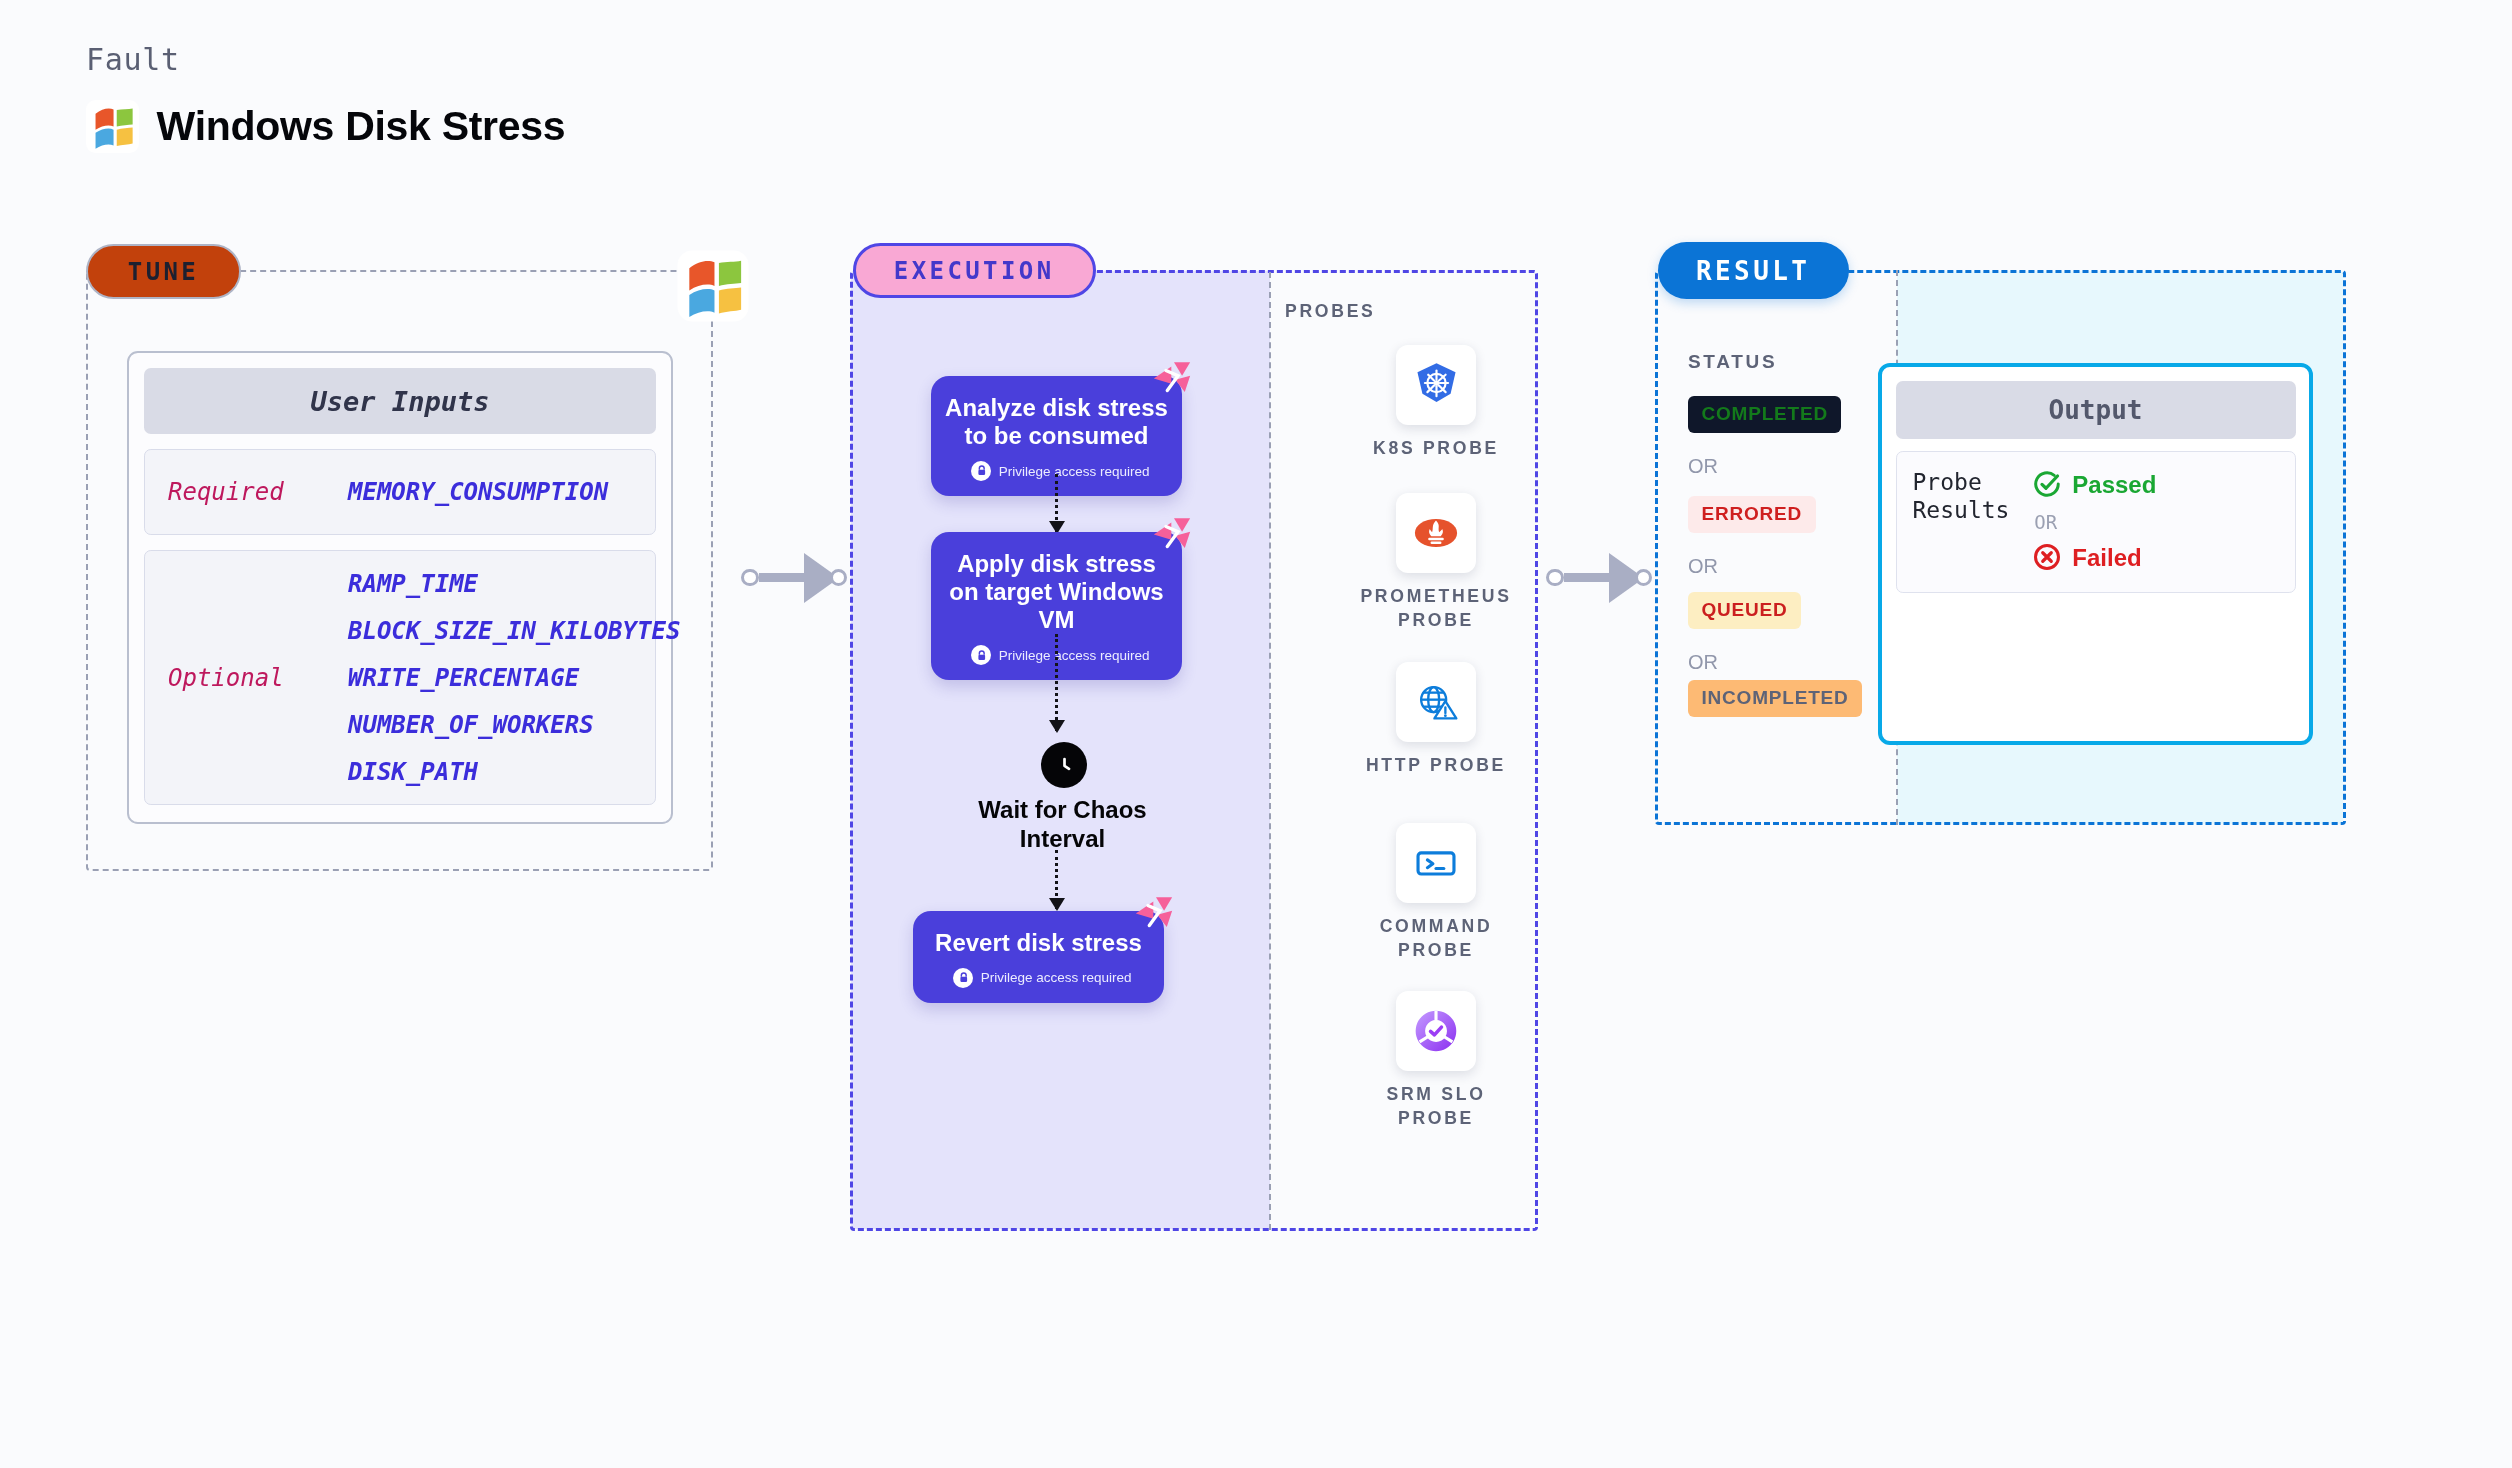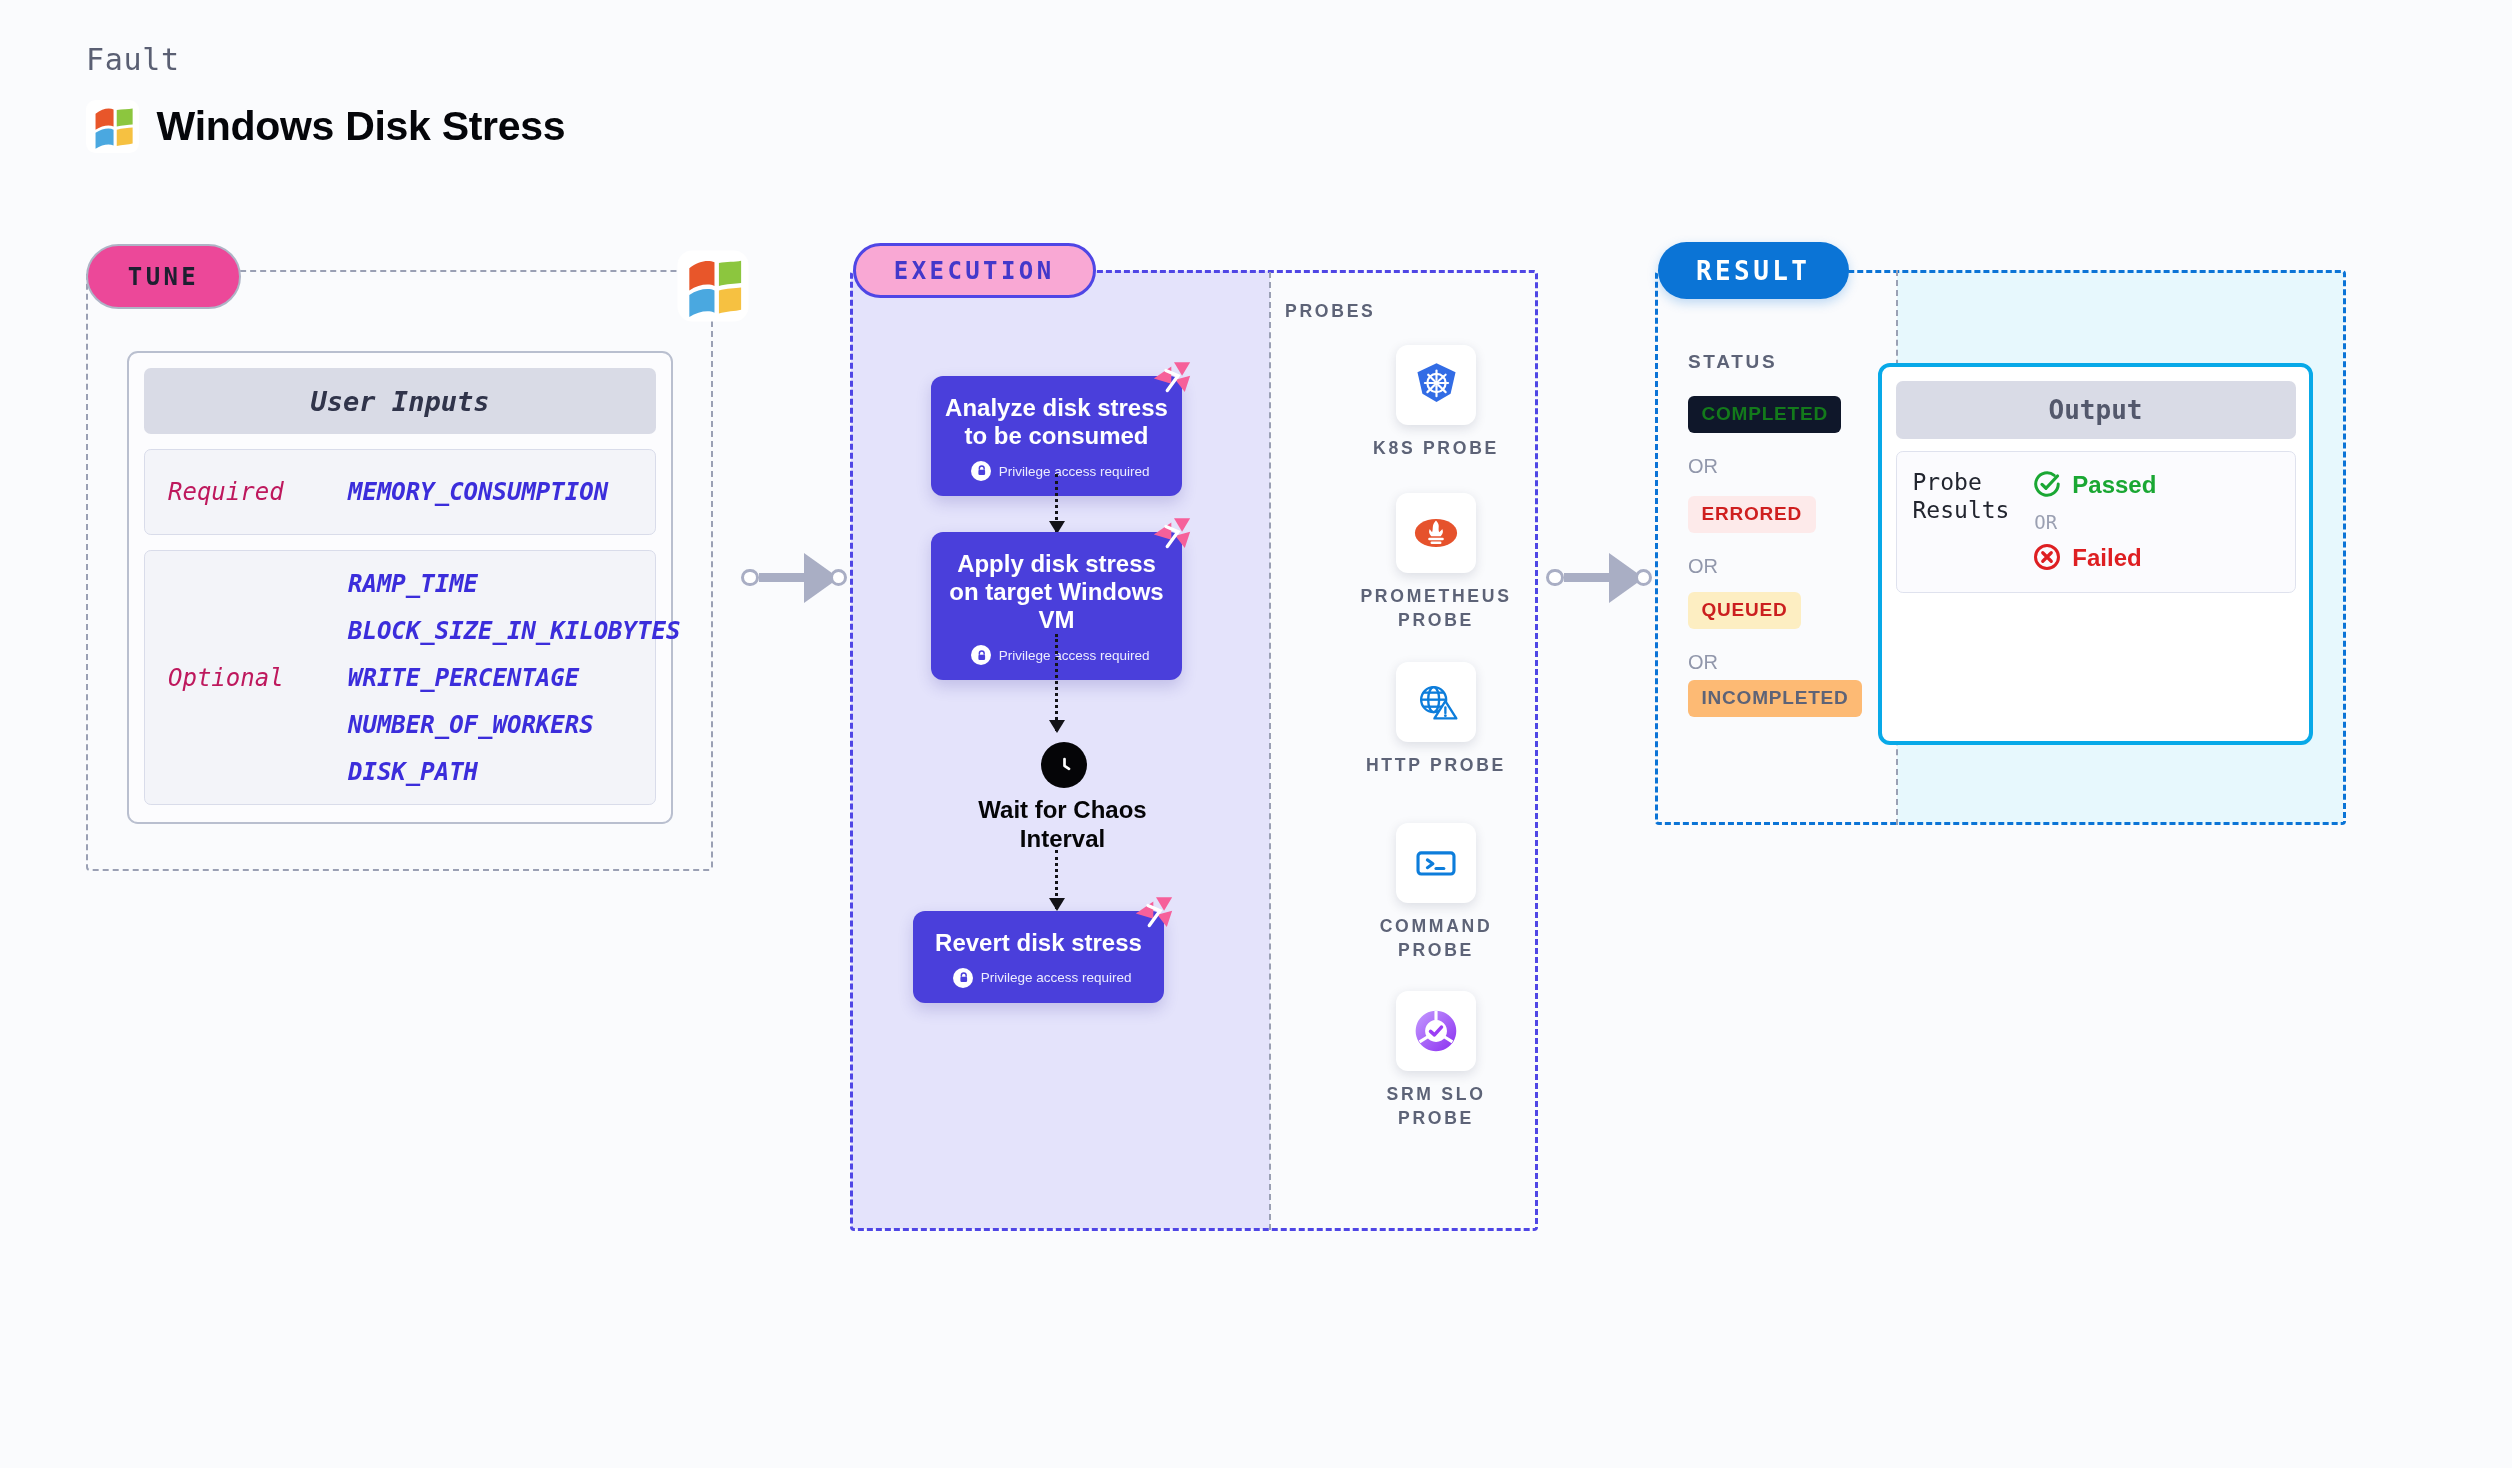--- a/index.html
+++ b/index.html
@@ -46,22 +46,22 @@
   }
 
   
   #tune-panel {
     left: 86px; top: 270px; width: 627px; height: 601px;
   }
   #tune-panel .panel-box {
     border: 2.7px dashed #9aa0b4; background: transparent;
   }
   #tune-pill {
-    left: 0px; top: -26px; width: 155px; height: 65px;
-    background: #ec4899; border: 2.7px solid #aeb4c6; color: #1d2030;
+    left: 0px; top: -26px; width: 155px; height: 55px;
+    background: #c2410c; border: 2.7px solid #aeb4c6; color: #1d2030;
     font-size: 24px;
   }
   .card {
     position: absolute;
     background: #fcfcfe;
     border: 2px solid #b9bfcf;
     border-radius: 10.8px;
   }
   #tune-card { left: 41px; top: 81px; width: 546px; height: 473px; font-style: italic; }
   .card-title {
@@ -104,21 +104,21 @@
     width: 419px; height: 958px;
     background: #e4e3fb; border-radius: 2.7px;
   }
   #exec-pill {
     left: 2.7px; top: -27px; width: 243px; height: 55px;
     background: #f9a8d4; border: 3.4px solid #4f46e5; color: #4338ca;
     font-size: 24px;
   }
   .step {
     position: absolute; width: 251px;
-    background: #4a3fdb; border-radius: 12px;
+    background: #4a3fdb; border-radius: 18px;
     box-shadow: 0 6.8px 15px rgba(60,50,160,.20);
     display: flex; flex-direction: column; align-items: center;
     padding: 17.6px 9.5px 15px 9.5px;
   }
   .step-title {
     color: #ffffff; font-size: 24px; font-weight: 700;
     text-align: center; line-height: 1.18;
   }
   .step-priv {
     margin-top: 10.8px;

